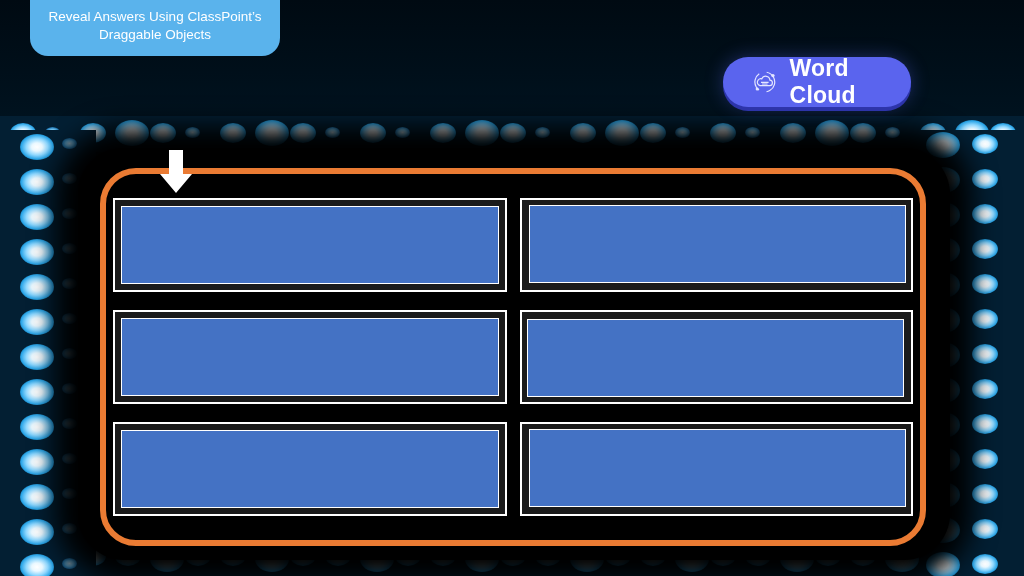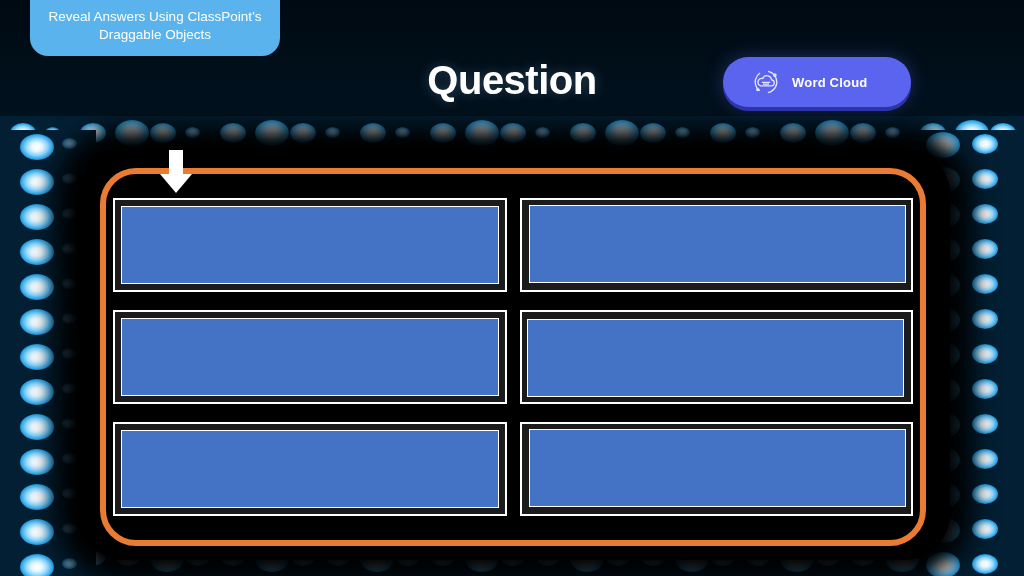--- a/index.html
+++ b/index.html
@@ -179,21 +179,21 @@
     box-shadow: 0 4px 0 0 rgba(52,58,190,0.85), 0 0 18px rgba(90,100,238,0.35);
     display: flex;
     align-items: center;
     gap: 11px;
     padding-left: 28px;
     box-sizing: border-box;
     cursor: pointer;
   }
   #word-cloud-label {
     color: #ffffff;
-    font-size: 13px;
+    font-size: 23px;
     font-weight: bold;
     letter-spacing: 0.2px;
   }
   .wc-icon { width: 30px; height: 30px; display: block; }
 </style>
 </head>
 <body>
 
 <div id="stage">
 
@@ -365,21 +365,20 @@
       <div class="answer-inner"></div>
     </div>
     <div class="answer-box">
       <div class="answer-inner"></div>
     </div>
     <div class="answer-box v2">
       <div class="answer-inner"></div>
     </div>
   </div>
 
-  <div id="title">Question</div>
 
   <div id="header-badge">
     <span>Reveal Answers Using ClassPoint’s Draggable Objects</span>
   </div>
 
   <svg id="tooltip-arrow" viewBox="0 0 34 44">
     <polygon points="10,0 24,0 24,24 33,24 17,43 1,24 10,24" fill="#ffffff"></polygon>
   </svg>
 
   <div id="word-cloud-button">

